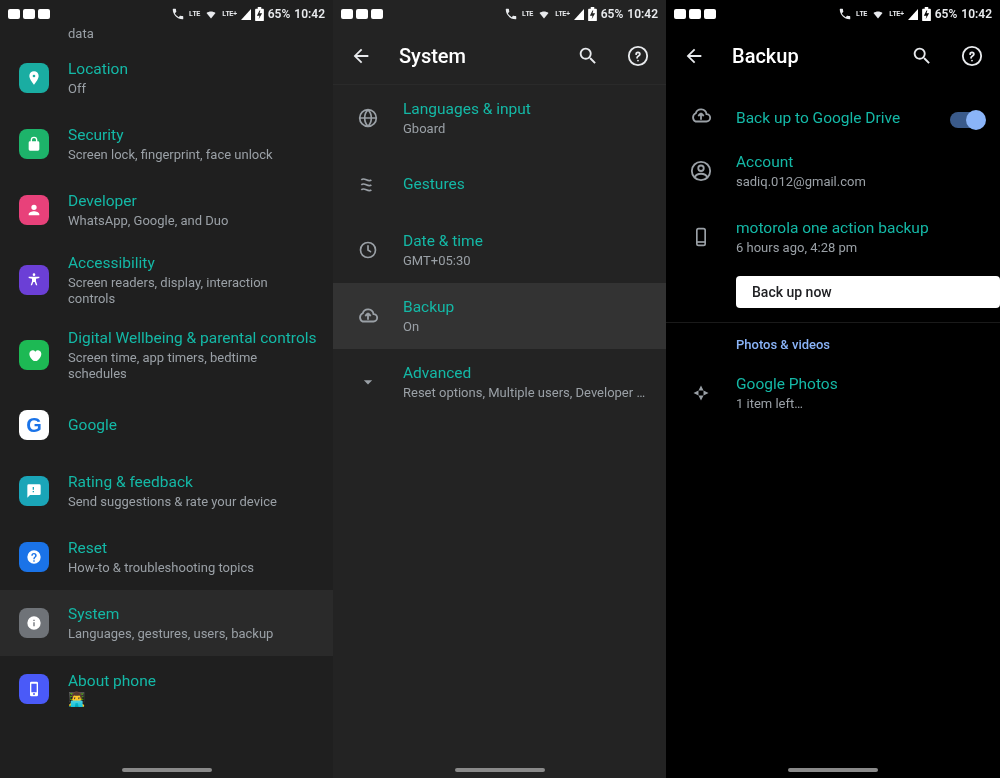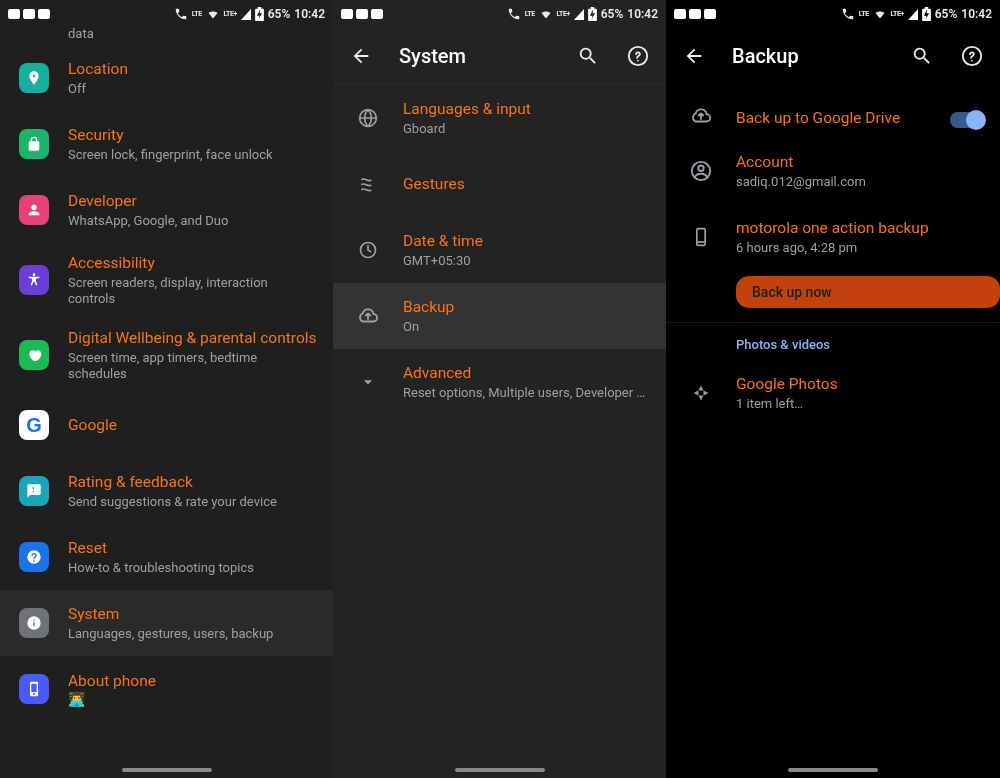--- a/index.html
+++ b/index.html
@@ -28,21 +28,21 @@
     height: 28px;
     display: flex;
     align-items: center;
     padding: 0 8px;
     font-size: 12px;
     font-weight: 600;
   }
   .status-left { display: flex; gap: 3px; align-items: center; }
   .status-right { margin-left: auto; display: flex; gap: 4px; align-items: center; }
   .sq { width: 12px; height: 10px; background: #fff; border-radius: 2px; }
-  .mini { font-size: 7px; font-weight: 700; letter-spacing: -0.5px; }
+  .mini { font-size: 7px; font-weight: 700; letter-spacing: -0.5px; font-family: Liberation Mono, monospace; }
   .tri {
     width: 0; height: 0;
     border-left: 10px solid transparent;
     border-bottom: 11px solid #fff;
   }
   .wifi-icon svg, .batt-icon svg, .call-icon svg { display:block; }
 
   
   .hdr {
     display: flex;
@@ -71,47 +71,47 @@
     flex-shrink: 0;
   }
   .ico-wrap.narrow { width: 70px; }
   .tile {
     width: 30px; height: 30px;
     border-radius: 8px;
     display: flex; align-items: center; justify-content: center;
   }
   .plain-ico { width: 24px; height: 24px; display:flex; align-items:center; justify-content:center; color:#9aa0a6; }
   .txt { flex: 1; min-width: 0; }
-  .title { font-size: 15.5px; color: #f97316; line-height: 1.3; }
+  .title { font-size: 15.5px; color: #14b8a6; line-height: 1.3; }
   .sub { font-size: 13px; color: #9aa0a6; margin-top: 2px; line-height: 1.25; overflow:hidden; text-overflow:ellipsis; white-space:nowrap; }
   .sub.wrap { white-space: normal; }
   .trailing { padding-left: 8px; }
 
   .toggle {
     width: 34px; height: 16px; border-radius: 10px;
     background: #3a5a8a;
     position: relative;
   }
   .toggle::after {
     content: "";
     position: absolute;
     right: -2px; top: -2px;
     width: 20px; height: 20px;
     background: #8ab4f8;
     border-radius: 50%;
   }
 
   .btn-primary {
     display: inline-block;
-    background: #c2410c;
+    background: #ffffff;
     color: #202124;
     font-size: 14px;
     font-weight: 500;
     padding: 8px 16px;
-    border-radius: 13px;
+    border-radius: 4px;
     margin-left: 70px;
     margin-top: 6px;
     margin-bottom: 14px;
   }
 
   .section-hdr {
     font-size: 13px;
     color: #8ab4f8;
     font-weight: 500;
     padding: 14px 16px 8px 70px;

